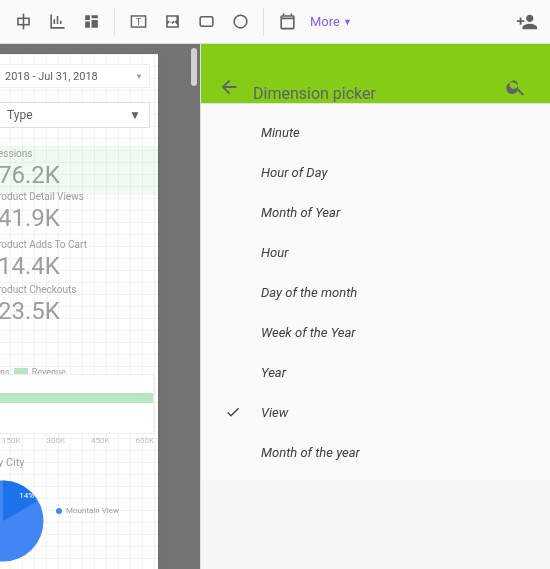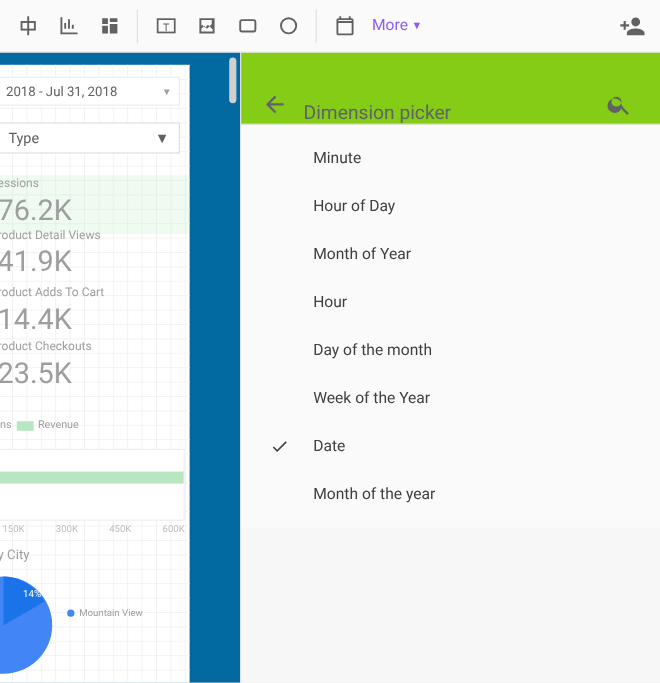--- a/index.html
+++ b/index.html
@@ -45,21 +45,21 @@
   .more-btn span.arrow { font-size: 9px; margin-left: 3px; }
   .tb-spacer { flex: 1; }
 
   
   .canvas-wrap {
     position: absolute;
     top: 44px;
     left: 0;
     width: 200px;
     height: calc(100% - 44px);
-    background: #0369a1;
+    background: #737373;
     padding: 10px 4px 10px 0;
   }
   .canvas-card {
     background: #ffffff;
     width: 160px;
     margin-left: -2px;
     height: 520px;
     position: relative;
     background-image: linear-gradient(#f2f2f2 1px, transparent 1px),
                       linear-gradient(90deg, #f2f2f2 1px, transparent 1px);
@@ -89,21 +89,21 @@
   }
   .mblock { position: absolute; left: 0; padding: 2px 0 6px 0;}
   .mblock.sel { background: rgba(190, 235, 200, 0.25); width: 100%; }
   .mblock .lbl { font-size: 10px; color: #9e9e9e; }
   .mblock .val { font-size: 24px; color: #9e9e9e; font-weight: 400; margin-top: 2px; }
   #m1 { top: 92px; }
   #m2 { top: 135px; }
   #m3 { top: 183px; }
   #m4 { top: 228px; }
   .legend {
-    position: absolute; top: 296px; left: 2px;
+    position: absolute; top: 313px; left: 2px;
     display: flex; align-items: center;
     font-size: 9px; color: #9e9e9e;
   }
   .legend .sw { width: 14px; height: 8px; background: #b8e6c1; margin: 0 4px; }
   .bar-area {
     position: absolute; top: 320px; left: 0; right: 4px; height: 60px;
     background: #fff; border: 1px solid #eee;
   }
   .bar-area .bar { position: absolute; left:0; right:0; height: 10px; top: 18px; background: #b8e6c1; }
   .xaxis {
@@ -170,20 +170,21 @@
     padding: 8px 0;
     background: #fafafa;
   }
   .picker-item {
     height: 40px;
     display: flex; align-items: center;
     padding-left: 60px;
     font-size: 13px; color: #3c4043;
     cursor: pointer;
     position: relative;
+    font-style: italic;
   }
   .picker-item.selected::before {
     content: "";
   }
   .picker-item .check {
     position: absolute; left: 24px; top: 12px;
     width: 16px; height: 16px;
     display: none;
   }
   .picker-item.selected .check { display: block; }
@@ -348,25 +349,28 @@
       </div>
       <div class="picker-item">
         <span>Hour</span>
       </div>
       <div class="picker-item">
         <span>Day of the month</span>
       </div>
       <div class="picker-item">
         <span>Week of the Year</span>
       </div>
+      <div class="picker-item">
+        <span>Year</span>
+      </div>
       <div class="picker-item selected">
         <span class="check">
           <svg width="16" height="16" viewBox="0 0 24 24" fill="#3c4043">
             <path d="M9 16.2 4.8 12l-1.4 1.4L9 19 21 7l-1.4-1.4z"></path>
           </svg>
         </span>
-        <span>Date</span>
+        <span>View</span>
       </div>
       <div class="picker-item">
         <span>Month of the year</span>
       </div>
     </div>
 </div>
 
 </body></html>

